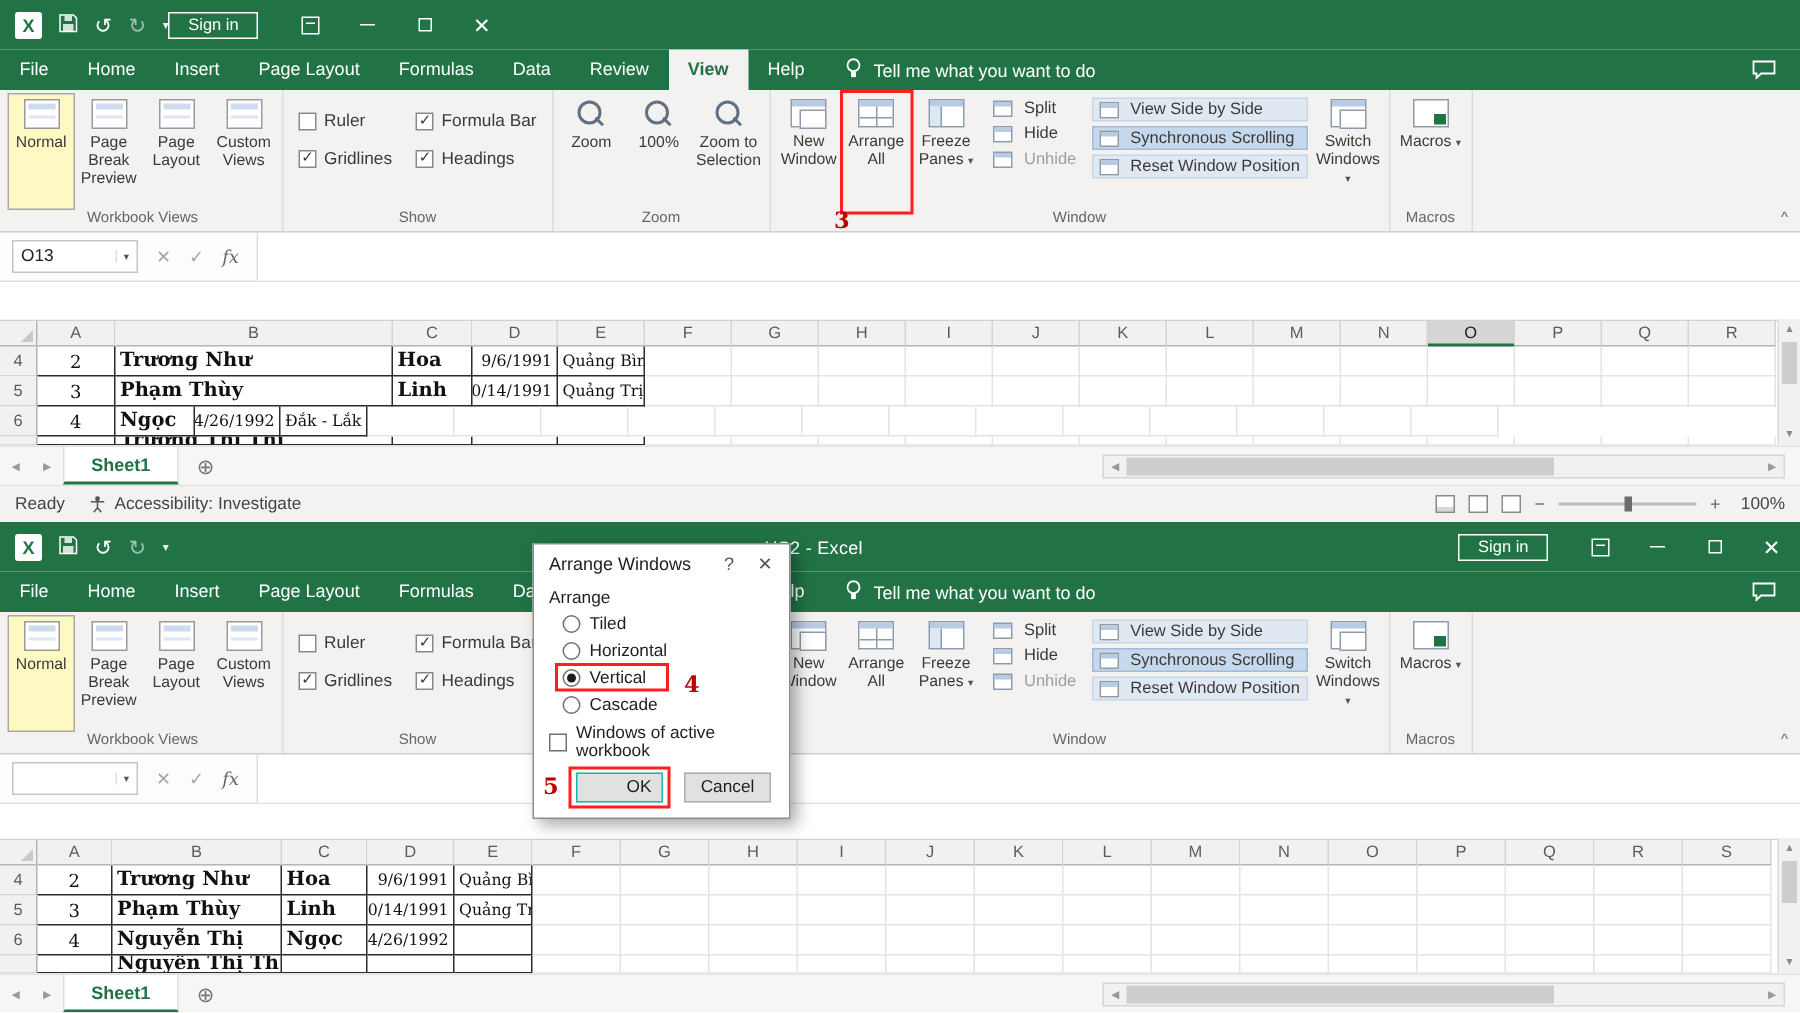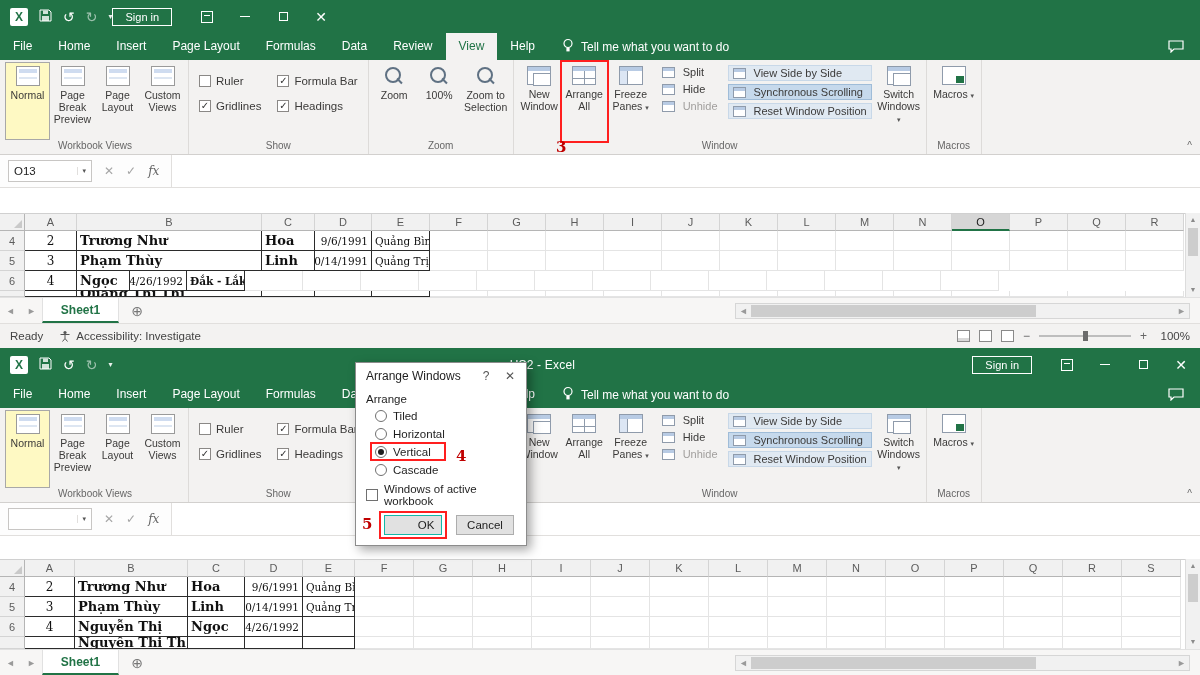--- a/index.html
+++ b/index.html
@@ -22,21 +22,21 @@
   .signin{border:1px solid #fff;padding:2px 12px;font-size:11px;margin-right:16px;cursor:default;}
   .tb-btn{width:38px;height:33px;display:flex;align-items:center;justify-content:center;font-size:14px;}
   .min-bar{width:10px;height:1px;background:#fff;display:block;}
   .max-box{width:9px;height:9px;border:1px solid #fff;display:block;}
   .rdo-box{width:12px;height:12px;border:1px solid #fff;display:block;position:relative;}
   .rdo-box::after{content:"";position:absolute;left:2px;right:2px;top:3px;height:1px;background:#fff;}
 
   
   .tabbar{height:27px;background:#217346;display:flex;align-items:stretch;color:#fff;position:relative;}
   .tab{padding:6px 13px 0;font-size:12px;}
-  .tab.active{background:#f3f2f1;color:#217346;font-weight:normal;}
+  .tab.active{background:#f3f2f1;color:#217346;font-weight:bold;}
   .tellme{display:flex;align-items:center;gap:7px;margin-left:14px;font-size:12px;}
   .comment-ic{margin-left:auto;margin-right:16px;display:flex;align-items:center;}
 
   
   .ribbon{height:95px;background:#f3f2f1;border-bottom:1px solid #d2d0ce;display:flex;position:relative;padding-left:2px;}
   .rgroup{display:flex;flex-direction:column;border-right:1px solid #dddbd9;}
   .rbody{flex:1;display:flex;align-items:stretch;padding:2px 3px 0;}
   .rcaption{font-size:10px;color:#666;text-align:center;padding:0 6px 3px;white-space:nowrap;}
   .bigbtn{width:45px;display:flex;flex-direction:column;align-items:center;padding:4px 1px 2px;
     font-size:10.5px;color:#3b3a39;text-align:center;line-height:1.15;gap:3px;}
@@ -435,39 +435,39 @@
           <div class="ecell" style="width: 58px;"></div>
           <div class="ecell" style="width: 58px;"></div>
           <div class="ecell" style="width: 58px;"></div>
           <div class="ecell" style="width: 58px;"></div>
         </div>
         <div class="g-row">
           <div class="g-rowh">6</div>
           <div class="cell c0" style="width: 52px;">4</div>
           <div class="cell c2" style="width: 53px;">Ngọc</div>
           <div class="cell c3" style="width: 57px;">4/26/1992</div>
-          <div class="cell c4" style="width: 58px; font-weight: bold;">Đắk - Lắk</div>
+          <div class="cell c4" style="width: 58px;">Đắk - Lắk</div>
           <div class="ecell" style="width: 58px;"></div>
           <div class="ecell" style="width: 58px;"></div>
           <div class="ecell" style="width: 58px;"></div>
           <div class="ecell" style="width: 58px;"></div>
           <div class="ecell" style="width: 58px;"></div>
           <div class="ecell" style="width: 58px;"></div>
           <div class="ecell" style="width: 58px;"></div>
           <div class="ecell" style="width: 58px;"></div>
           <div class="ecell" style="width: 58px;"></div>
           <div class="ecell" style="width: 58px;"></div>
           <div class="ecell" style="width: 58px;"></div>
           <div class="ecell" style="width: 58px;"></div>
           <div class="ecell" style="width: 58px;"></div>
         </div>
         <div class="g-row partial" style="height: 6px;">
           <div class="g-rowh"></div>
           <div class="cell c0" style="width: 52px;"></div>
-          <div class="cell c1" style="width: 185px;">Quảng Thị Thi</div>
+          <div class="cell c1" style="width: 185px;">Trương Thị Thi</div>
           <div class="cell c2" style="width: 53px;"></div>
           <div class="cell c3" style="width: 57px;"></div>
           <div class="cell c4" style="width: 58px;"></div>
           <div class="ecell" style="width: 58px;"></div>
           <div class="ecell" style="width: 58px;"></div>
           <div class="ecell" style="width: 58px;"></div>
           <div class="ecell" style="width: 58px;"></div>
           <div class="ecell" style="width: 58px;"></div>
           <div class="ecell" style="width: 58px;"></div>
           <div class="ecell" style="width: 58px;"></div>

